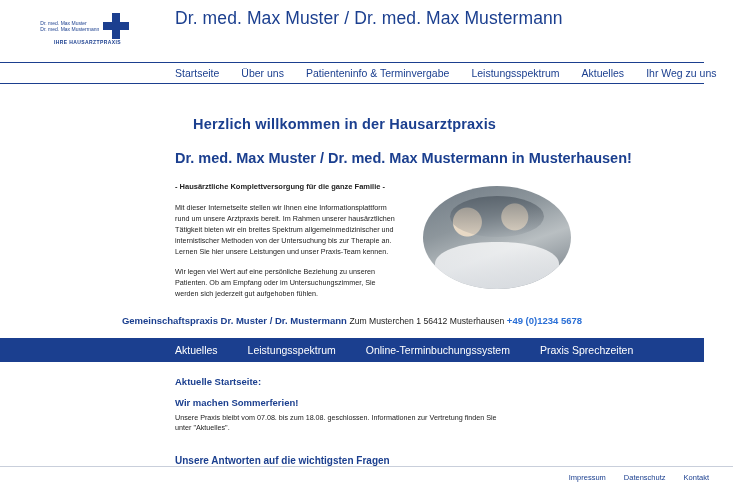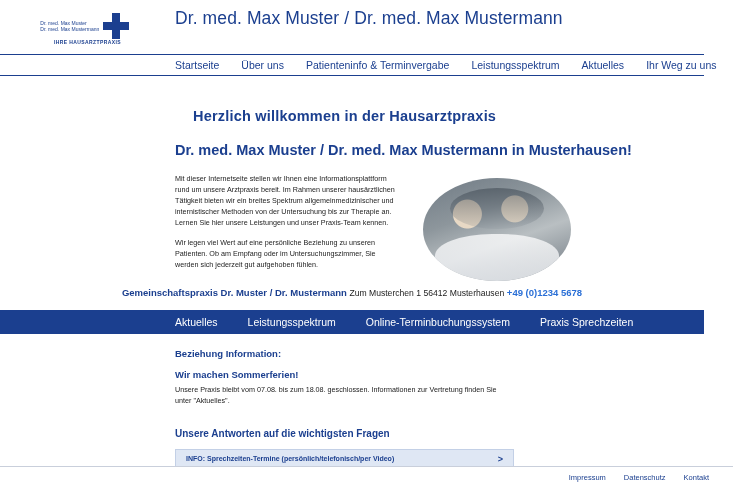--- a/index.html
+++ b/index.html
@@ -46,21 +46,21 @@
     line-height: 1.2; margin-top: 2px;
   }
 
   
   .topnav {
     border-top: 1px solid #1b3f8f;
     border-bottom: 1px solid #1b3f8f;
     height: 22px;
     display: flex; align-items: center;
     padding-left: 175px;
-    margin-top: 4px;
+    margin-top: 12px;
   }
   .topnav a {
     color: #1b3f8f; font-size: 10.5px; text-decoration: none;
     margin-right: 22px; white-space: nowrap;
   }
   .topnav a:first-child { margin-left:0; }
 
   
   .hero { padding: 14px 0 0 175px; }
   .hero h1 {
@@ -181,20 +181,21 @@
     <a href="#">Ihr Weg zu uns</a>
   </div>
 
   <div class="hero">
     <h1>Herzlich willkommen in der Hausarztpraxis</h1>
     <h2>Dr. med. Max Muster / Dr. med. Max Mustermann in Musterhausen!</h2>
   </div>
 
   <div class="content-row">
     <div class="text-col">
+      <div class="lead">- Hausärztliche Komplettversorgung für die ganze Familie -</div>
       <div class="para">Mit dieser Internetseite stellen wir Ihnen eine Informationsplattform rund um unsere Arztpraxis bereit. Im Rahmen unserer hausärztlichen Tätigkeit bieten wir ein breites Spektrum allgemeinmedizinischer und internistischer Methoden von der Untersuchung bis zur Therapie an. Lernen Sie hier unsere Leistungen und unser Praxis-Team kennen.</div>
       <div class="para">Wir legen viel Wert auf eine persönliche Beziehung zu unseren Patienten. Ob am Empfang oder im Untersuchungszimmer, Sie werden sich jederzeit gut aufgehoben fühlen.</div>
     </div>
     <div class="img-col">
       <div class="photo"></div>
     </div>
   </div>
 
   <div class="praxis-line">
     <span>Gemeinschaftspraxis Dr. Muster / Dr. Mustermann</span>
@@ -203,21 +204,21 @@
   </div>
 
   <div class="bluebar">
     <a href="#">Aktuelles</a>
     <a href="#">Leistungsspektrum</a>
     <a href="#">Online-Terminbuchungssystem</a>
     <a href="#">Praxis Sprechzeiten</a>
   </div>
 
   <div class="section">
-    <div class="sec-title">Beziehung Information:</div>
+    <div class="sec-title">Aktuelle Startseite:</div>
     <div class="sec-sub">Wir machen Sommerferien!</div>
     <div class="sec-text">Unsere Praxis bleibt vom 07.08. bis zum 18.08. geschlossen. Informationen zur Vertretung finden Sie unter "Aktuelles".</div>
 
     <div class="faq-title">Unsere Antworten auf die wichtigsten Fragen</div>
 
     <div class="acc">
 
       <div class="acc-item">
         <span class="acc-label">INFO: Sprechzeiten-Termine (persönlich/telefonisch/per Video)</span>
         <span class="acc-chev">&gt;</span>

